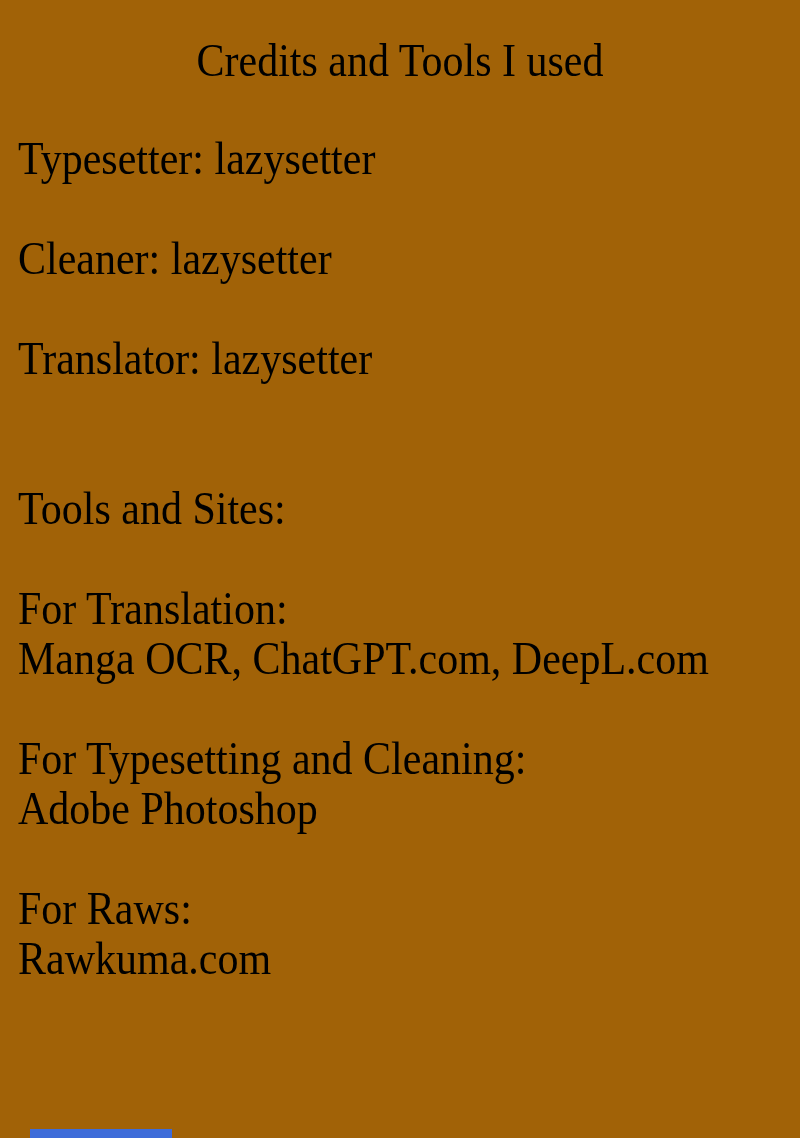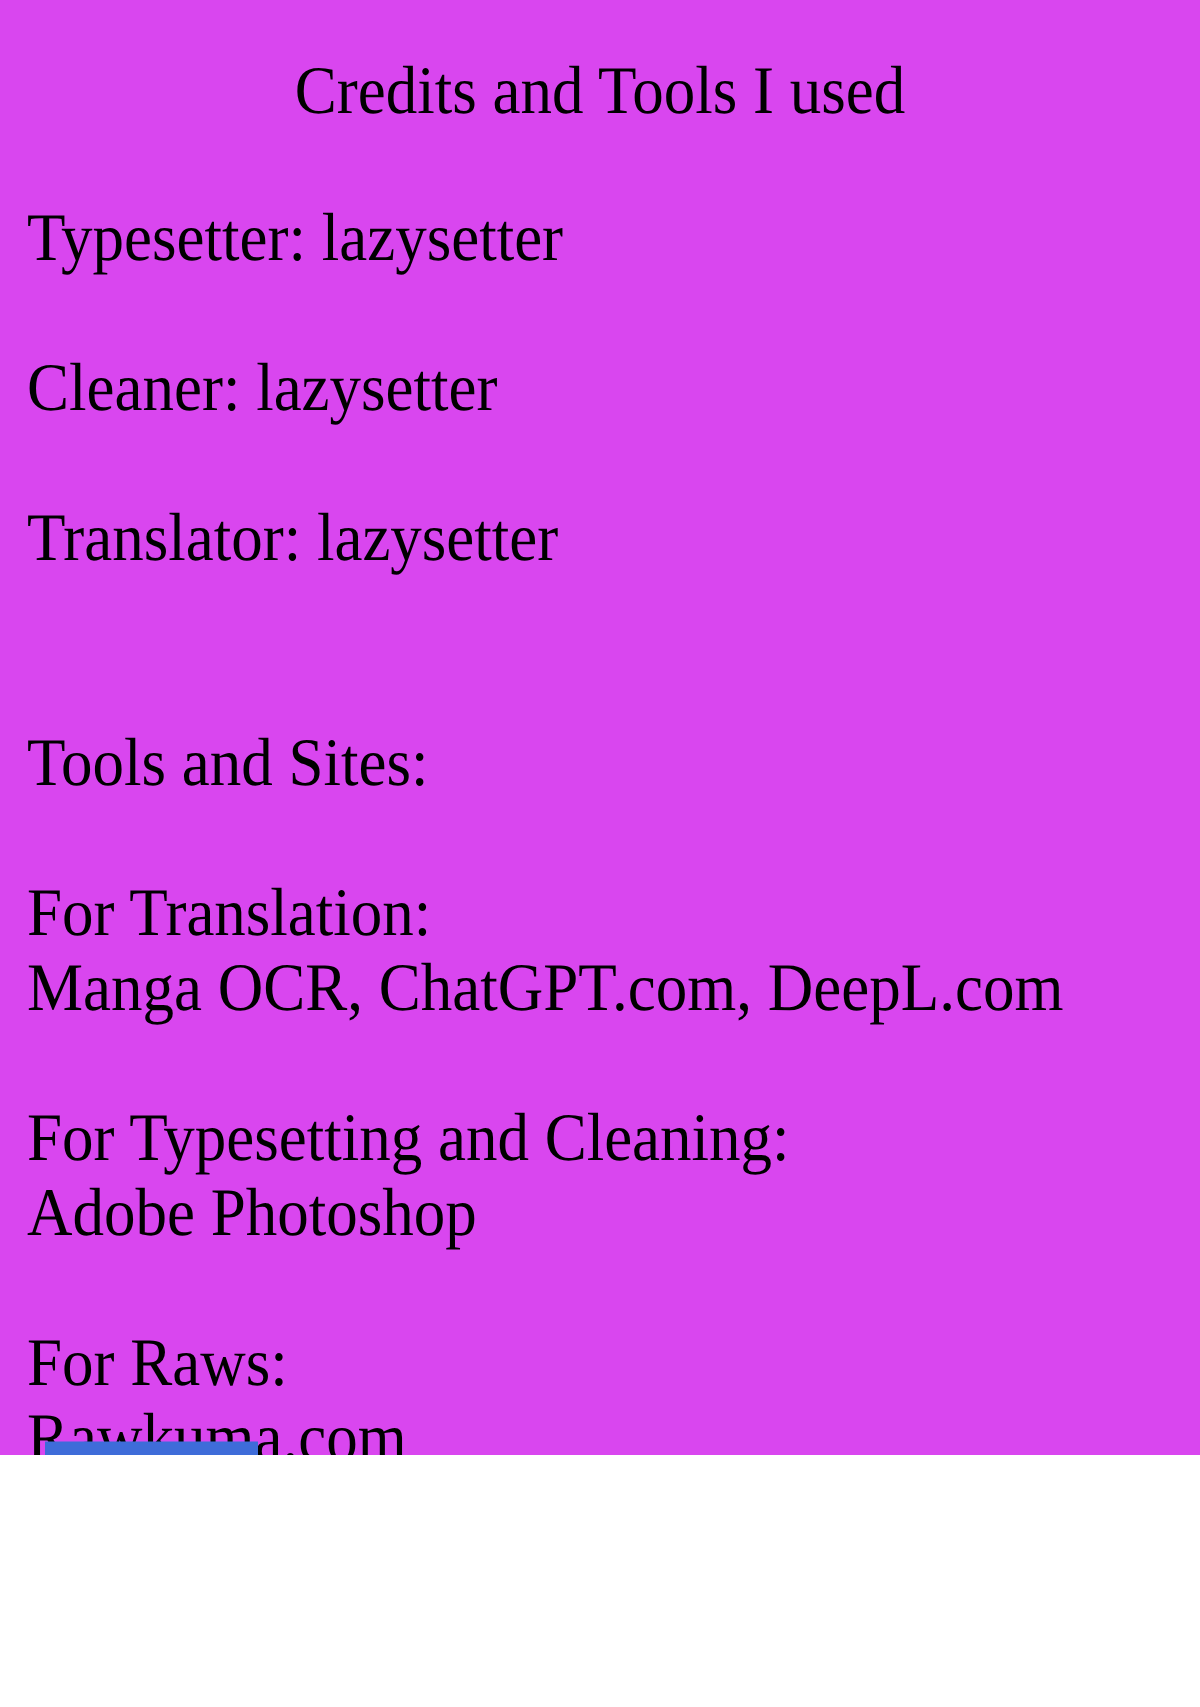--- a/index.html
+++ b/index.html
@@ -3,22 +3,22 @@
 <meta charset="utf-8">
 <style>
   html, body {
     margin: 0;
     padding: 0;
     background: #ffffff;
   }
   .page {
     position: relative;
     width: 800px;
-    height: 970px;
-    background: #d946ef;
+    height: 1138px;
+    background: #a16207;
     color: #000000;
     font-family: "Liberation Serif", "DejaVu Serif", serif;
     overflow: hidden;
   }
   .title-row {
     position: absolute;
     top: 34px;
     left: 0;
     right: 0;
     text-align: center;

